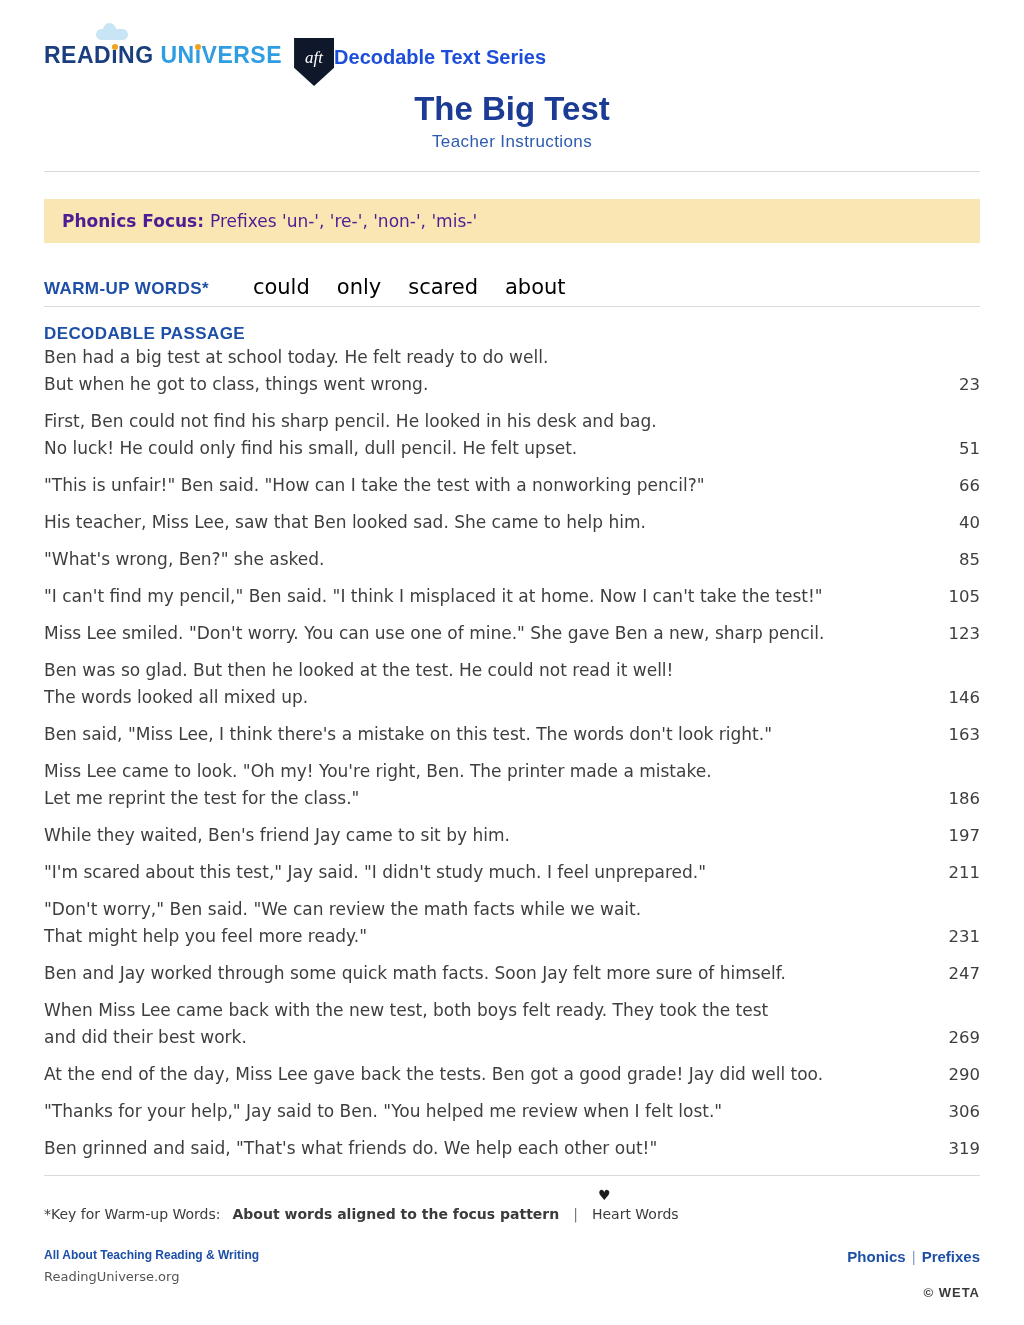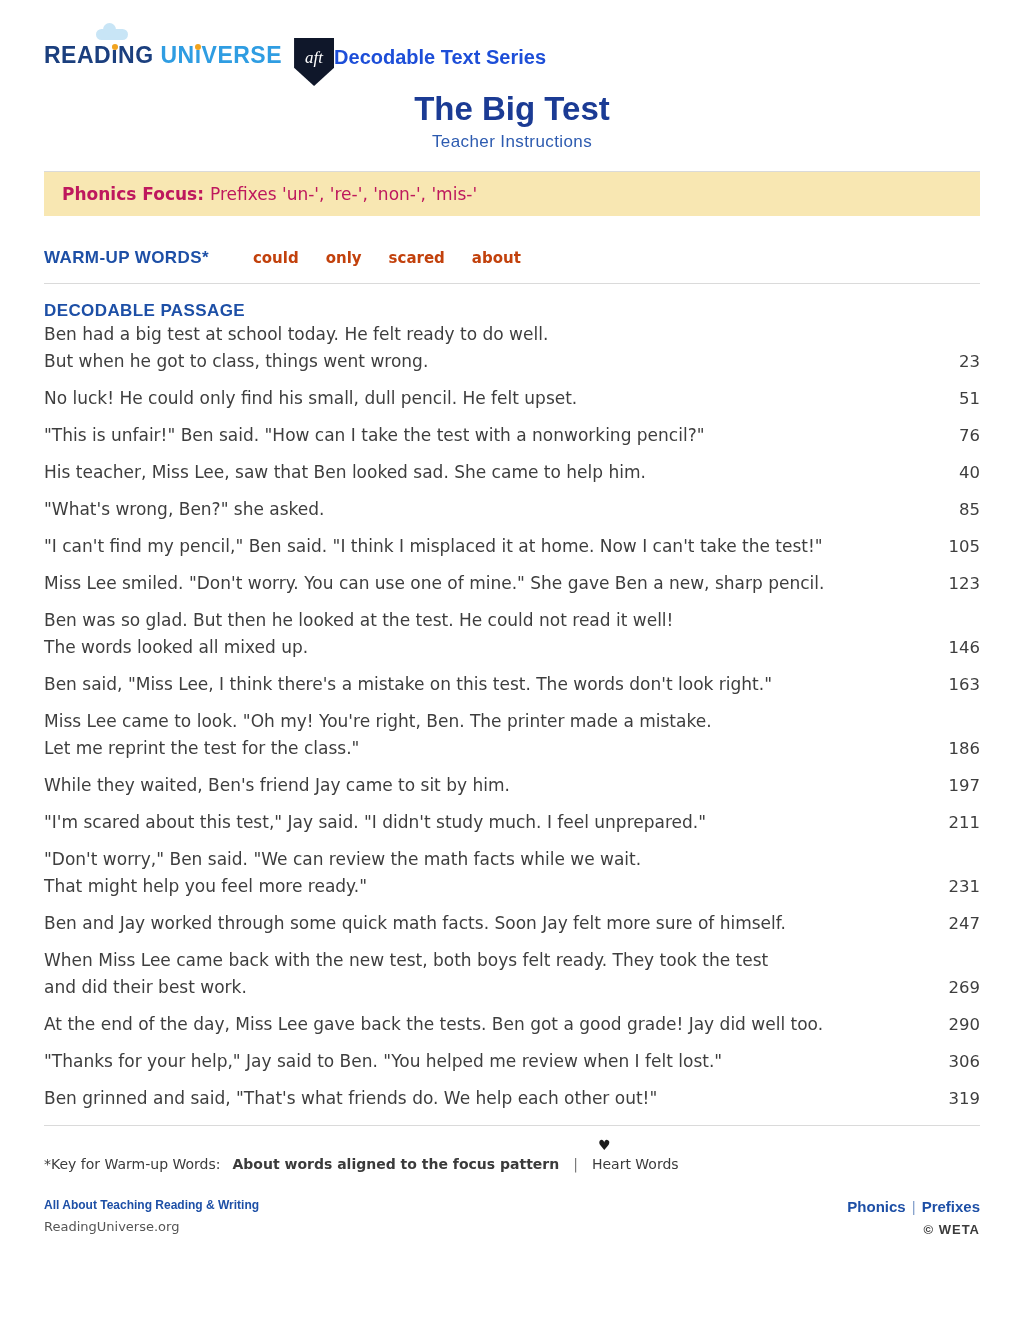--- a/index.html
+++ b/index.html
@@ -48,30 +48,30 @@
   .title-block { text-align:center; margin-top:4px; }
   .title-main { font-family:"Liberation Sans", sans-serif; font-weight:bold;
     font-size:33px; color:#1b3b94; }
   .title-sub { font-family:"Liberation Sans", sans-serif; font-size:17px;
     color:#2d5bb0; margin-top:4px; letter-spacing:0.4px; }
 
   .rule { border-top:1px solid #dadada; }
   .rule-1 { margin-top:19px; }
 
   
-  .phonics-banner { margin-top:0; background:#f8e7b2; padding:12px 18px;
-    font-size:17px; color:#be185d; }
+  .phonics-banner { margin-top:27px; background:#f8e7b2; padding:12px 18px;
+    font-size:17px; color:#4c1d95; }
   .phonics-label { font-weight:bold; margin-right:6px; }
 
   
   .warmup-row { margin-top:32px; display:flex; align-items:baseline;
-    border-bottom:1px solid #dadada; padding-bottom:15px; }
+    border-bottom:1px solid #dadada; padding-bottom:7px; }
   .section-heading { font-family:"Liberation Sans", sans-serif; font-weight:bold;
     font-size:17px; color:#1d4fa6; letter-spacing:0.4px; }
-  .warm-words { margin-left:44px; display:flex; gap:27px; font-size:15px; color:#c2410c;font-weight:bold; }
+  .warm-words { margin-left:44px; display:flex; gap:27px; font-size:21px; color:#000000; }
 
   
   .passage-heading { margin-top:17px; }
   .passage-body { font-size:17px; line-height:27px; }
   .para { display:flex; margin-bottom:10px; }
   .p-text { flex:1; min-width:0; }
   .p-line { white-space:nowrap; }
   .p-num { width:56px; text-align:right; align-self:flex-end; font-size:16.5px; }
 
   .rule-2 { margin-top:13px; }
@@ -87,21 +87,21 @@
   
   .footer-row { display:flex; justify-content:space-between; margin-top:26px; }
   .footer-left-title { font-family:"Liberation Sans", sans-serif; font-weight:bold;
     font-size:12px; color:#1d4fa6; }
   .footer-site { font-size:13px; color:#555; margin-top:7px; }
   .footer-right { text-align:right; }
   .footer-tags { font-family:"Liberation Sans", sans-serif; font-weight:bold;
     font-size:15px; color:#1d4fa6; }
   .tag-sep { color:#7f9cc9; font-weight:normal; margin:0 6px; }
   .footer-copy { font-family:"Liberation Sans", sans-serif; font-weight:bold;
-    font-size:13px; color:#3b3b3b; margin-top:7px; letter-spacing:1px; }
+    font-size:13px; color:#3b3b3b; margin-top:20px; letter-spacing:1px; }
 </style>
 </head>
 <body>
 
 <div class="page">
   <div class="content">
 
     <div class="header-row">
       <div class="logo-group">
         <div class="wordmark">
@@ -142,30 +142,31 @@
   <div class="para">
     <div class="p-text">
             <div class="p-line">Ben had a big test at school today. He felt ready to do well.</div>
             <div class="p-line">But when he got to class, things went wrong.</div>
           </div>
     <div class="p-num">23</div>
   </div>
 
   <div class="para">
     <div class="p-text">
+            <div class="p-line">First, Ben could not find his sharp pencil. He looked in his desk and bag.</div>
             <div class="p-line">No luck! He could only find his small, dull pencil. He felt upset.</div>
           </div>
     <div class="p-num">51</div>
   </div>
 
   <div class="para">
     <div class="p-text">
             <div class="p-line">"This is unfair!" Ben said. "How can I take the test with a nonworking pencil?"</div>
           </div>
-    <div class="p-num">76</div>
+    <div class="p-num">66</div>
   </div>
 
   <div class="para">
     <div class="p-text">
             <div class="p-line">His teacher, Miss Lee, saw that Ben looked sad. She came to help him.</div>
           </div>
     <div class="p-num">40</div>
   </div>
 
   <div class="para">

